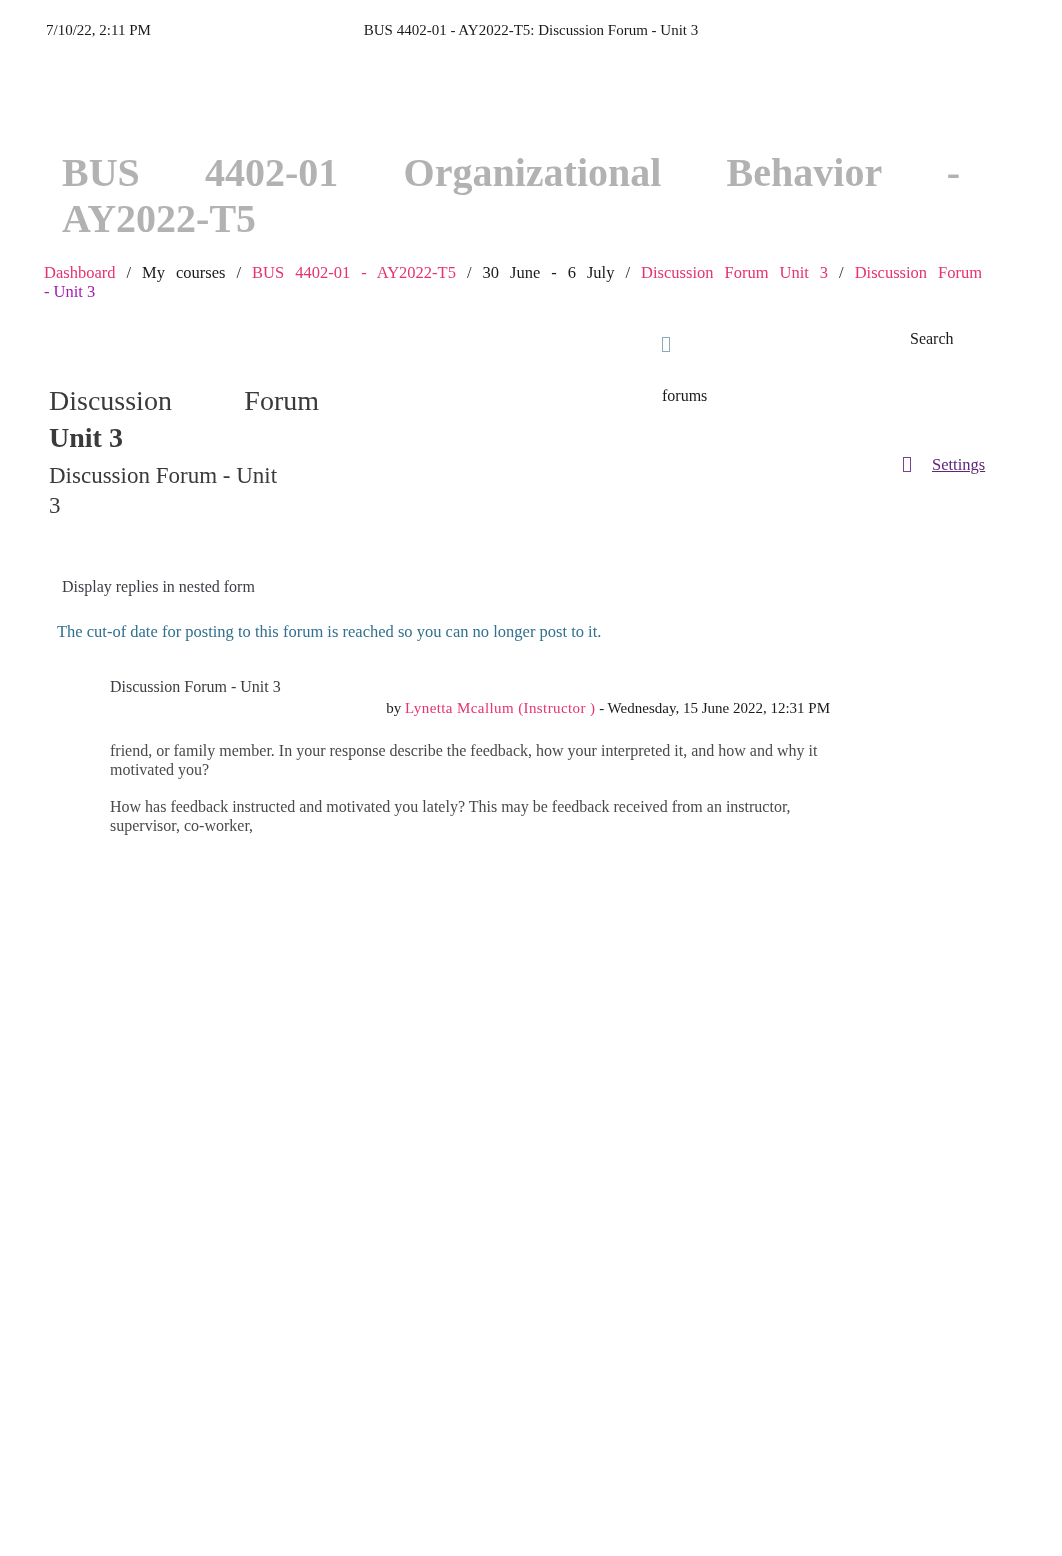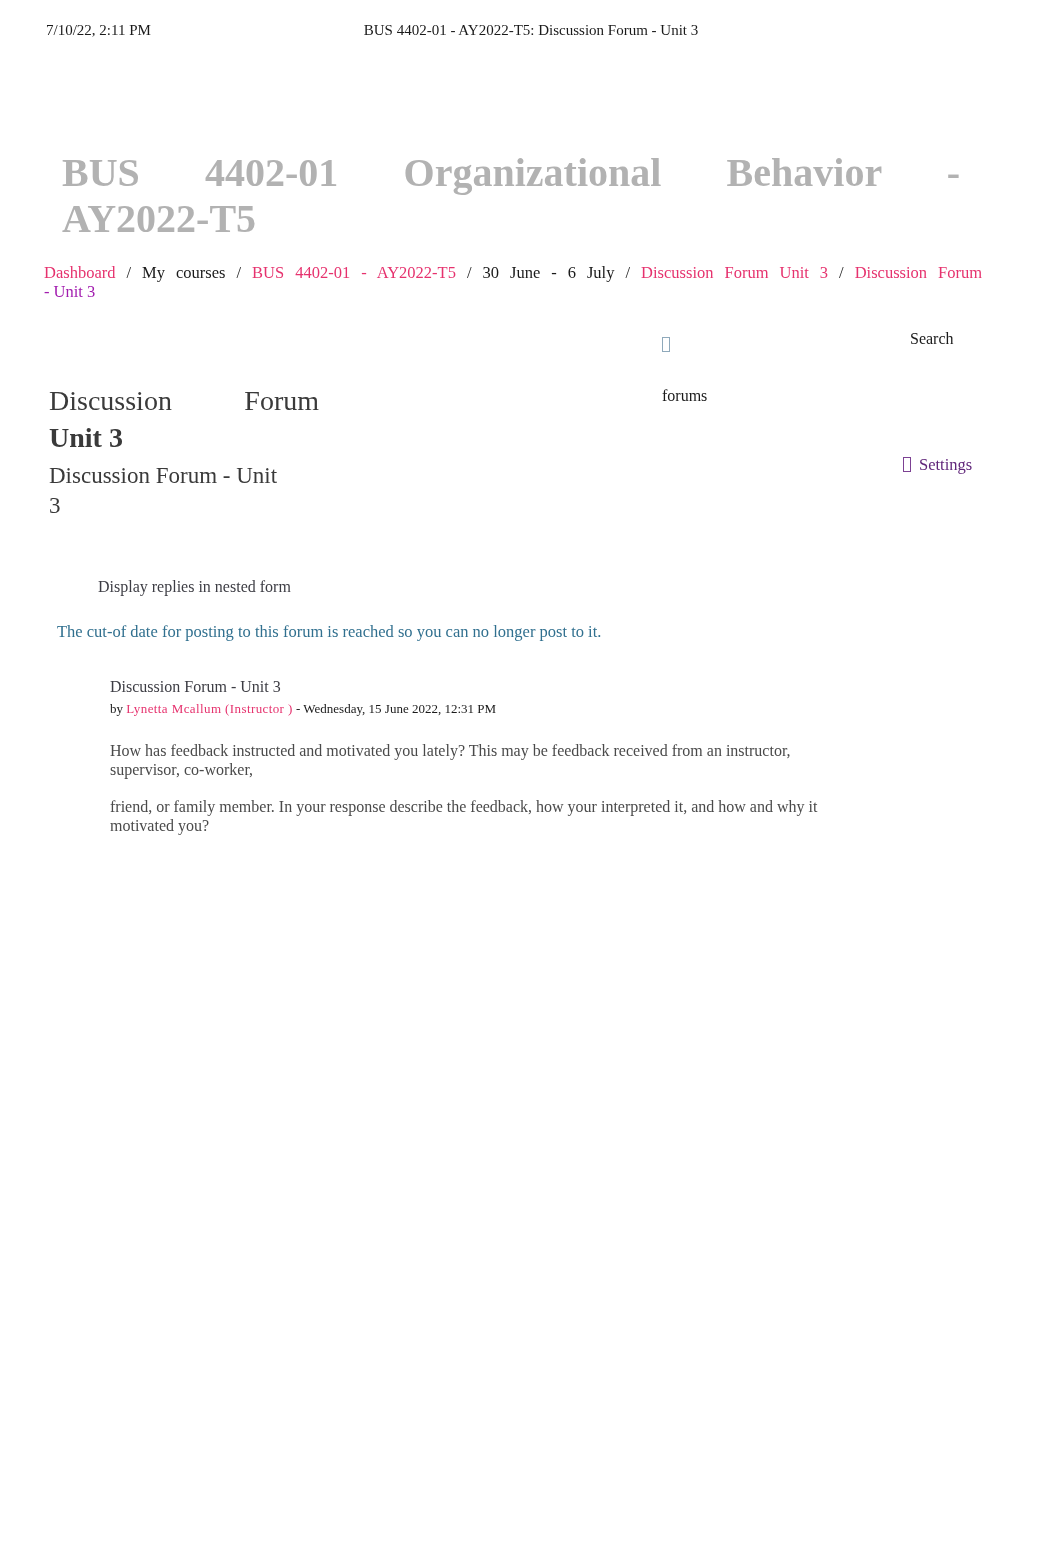--- a/index.html
+++ b/index.html
@@ -175,31 +175,30 @@
   
   .settings-link {
     position: absolute;
     left: 903px;
     top: 455px;
     font-size: 16.5px;
     color: #60267a;
     text-decoration: none;
     white-space: nowrap;
   }
-  .settings-link .st-label { margin-left: 8px; }
+  .settings-link .st-label { margin-left: 21px; text-decoration: underline; }
 
   
   .display-mode {
     position: absolute;
     left: 62px;
     top: 578px;
     font-size: 16px;
     color: #3d3d44;
     white-space: nowrap;
-    margin-left: 36px;
   }
 
   
   .cutoff-alert {
     position: absolute;
     left: 57px;
     top: 622px;
     width: 880px;
     font-size: 16.5px;
     color: #31708f;
@@ -212,25 +211,26 @@
     top: 677px;
     width: 720px;
   }
   .post-subject {
     font-size: 16px;
     color: #3d3d44;
     line-height: 20px;
     margin: 0 0 1px 0;
   }
   .post-byline {
-    font-size: 13px;
+    font-size: 15px;
     line-height: 21px;
     color: #1a1a1a;
     margin: 0;
     white-space: nowrap;
+    text-align: right;
   }
   .post-byline .author-link {
     color: #e6326e;
     text-decoration: none;
   }
   .post-byline .by-word { color: #1a1a1a; }
   .post-byline .author-spaced {
     letter-spacing: 0.4px;
   }
   .post-body {
@@ -295,16 +295,16 @@
 <div class="cutoff-alert">The cut-of date for posting to this forum is reached so you can no longer post to it.</div>
 
 <article class="post">
   <div class="post-subject">Discussion Forum - Unit 3</div>
   <div class="post-byline">
     <span class="by-word">by</span>
     <a class="author-link author-spaced" href="#">Lynetta Mcallum (Instructor )</a>
     <span>- Wednesday, 15 June 2022, 12:31 PM</span>
   </div>
   <div class="post-body">
+    <p>friend, or family member. In your response describe the feedback, how your interpreted it, and how and why it motivated you?</p>
     <p>How has feedback instructed and motivated you lately? This may be feedback received from an instructor, supervisor, co-worker,</p>
-    <p>friend, or family member. In your response describe the feedback, how your interpreted it, and how and why it motivated you?</p>
   </div>
 </article>
 
 </body></html>

